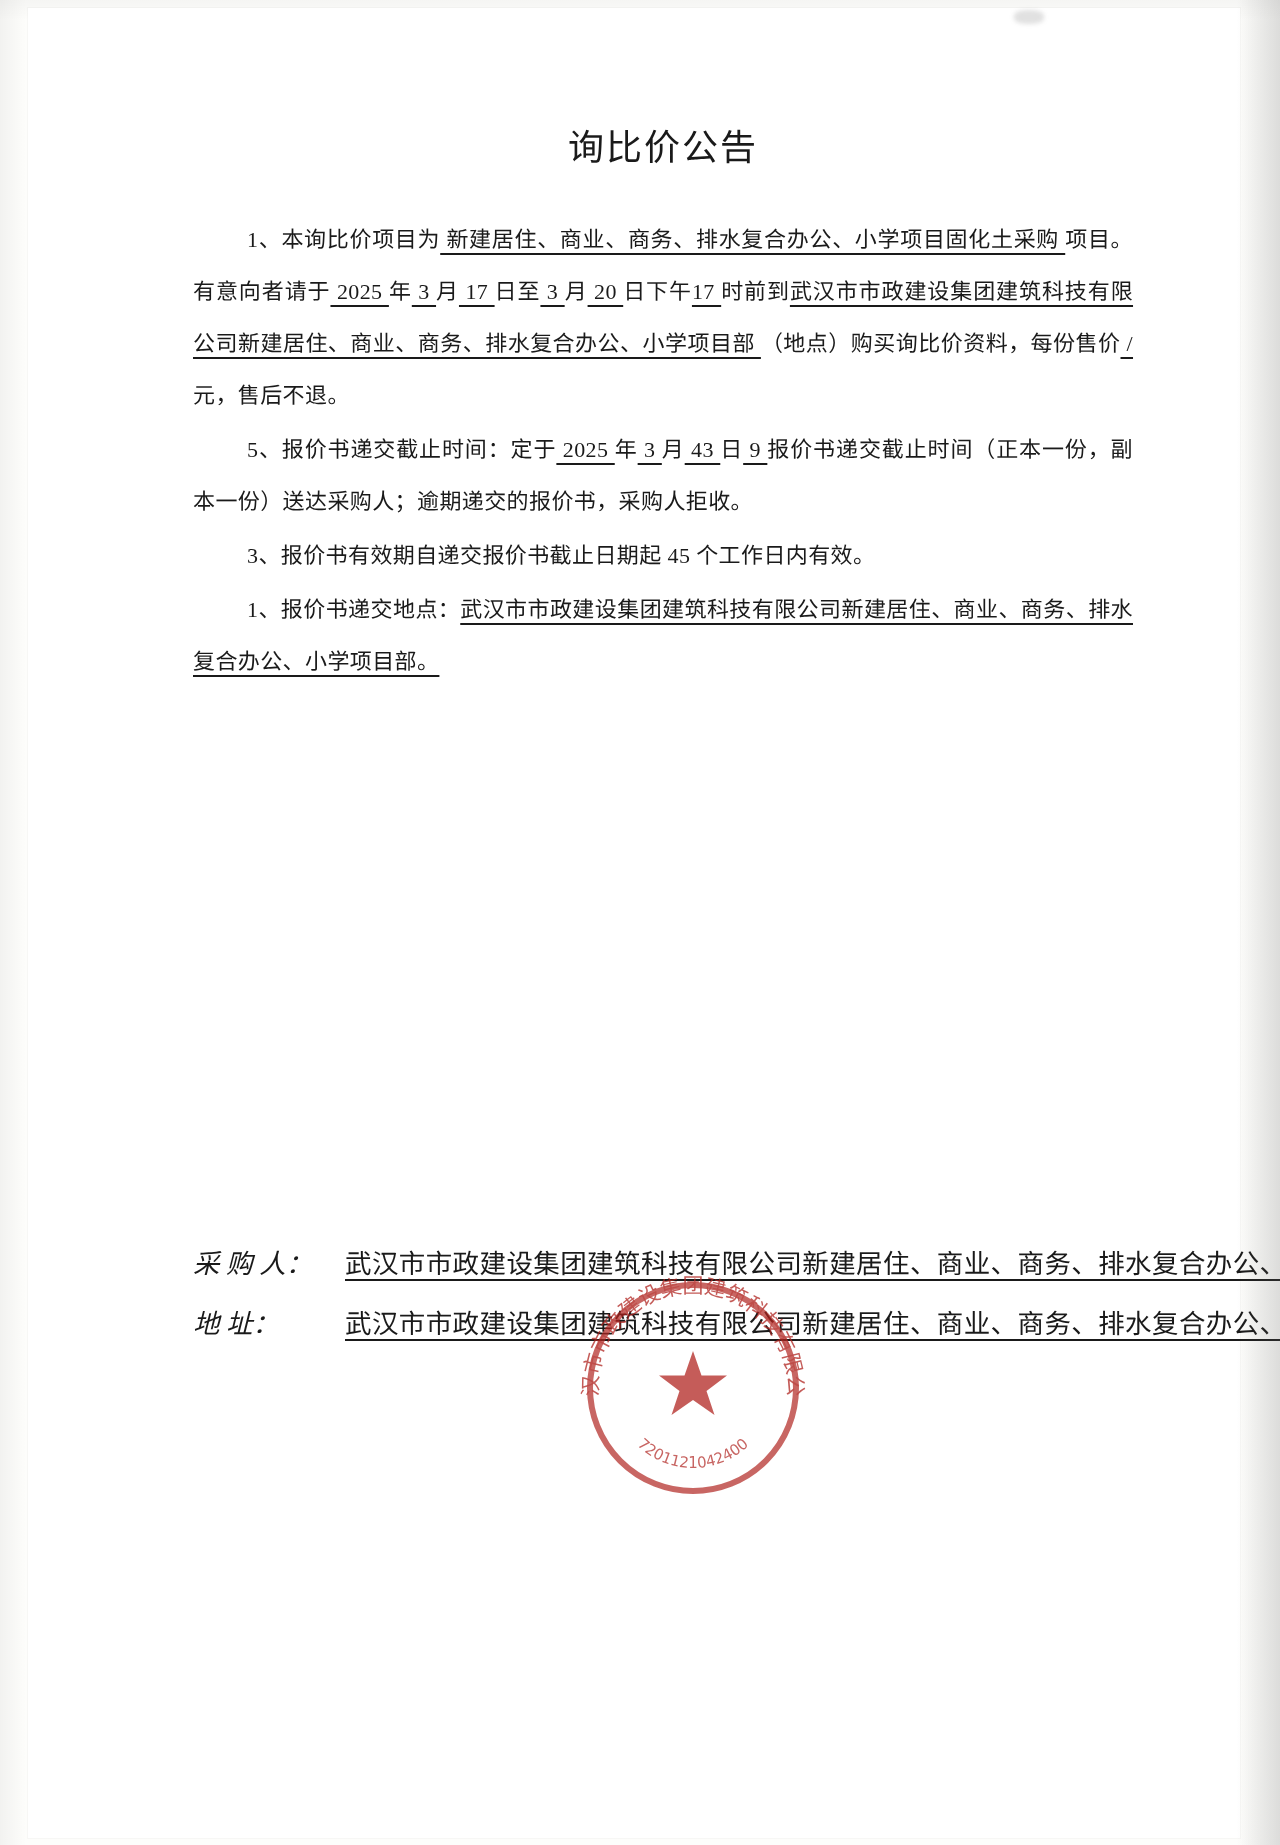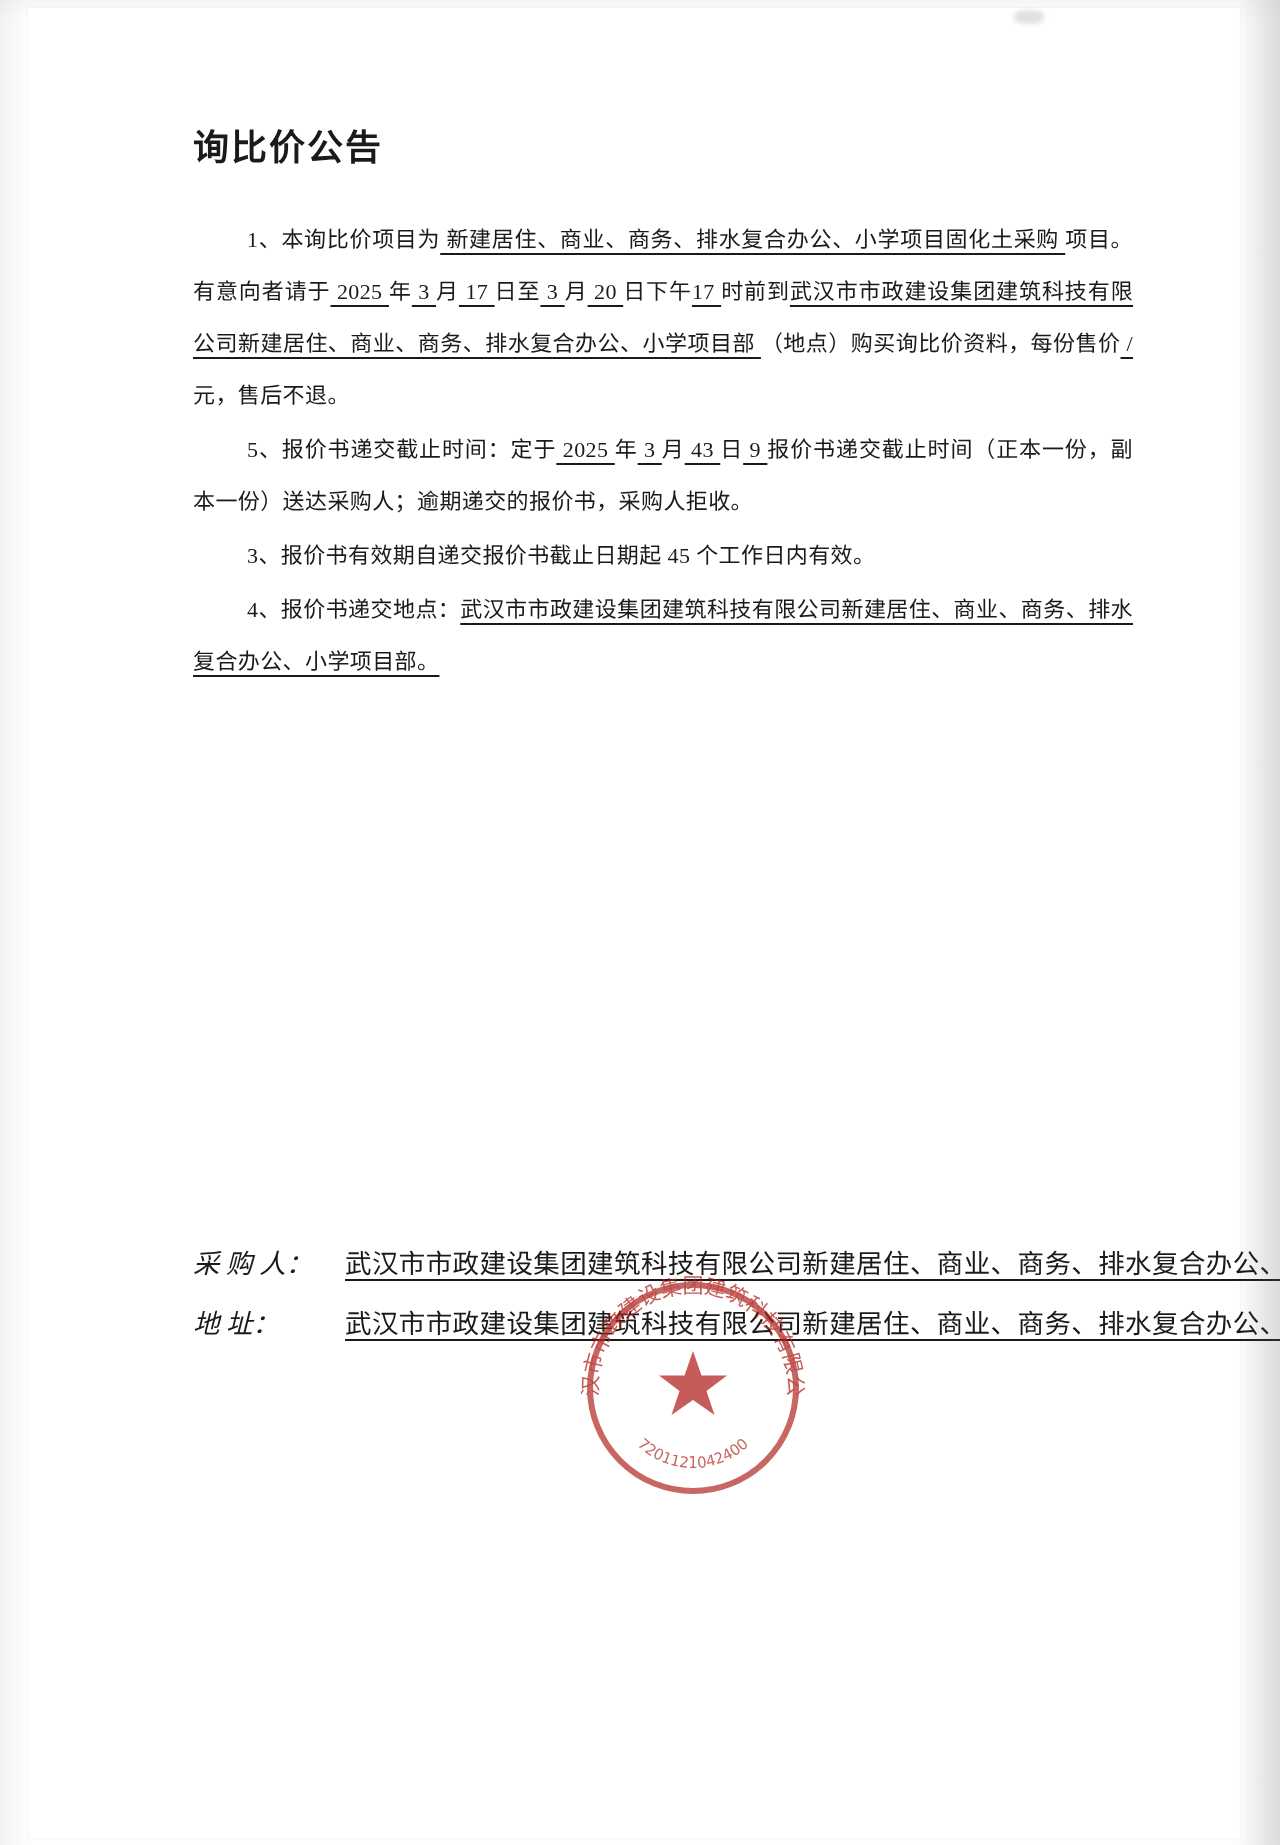--- a/index.html
+++ b/index.html
@@ -36,23 +36,23 @@
     background: #ffffff;
     box-shadow: 0 0 0 1px rgba(0,0,0,0.025);
   }
   .content {
     position: absolute;
     left: 165px;
     top: 110px;
     width: 940px;
   }
   .doc-title {
-    text-align: left;
+    text-align: center;
     font-size: 36px;
-    font-weight: bold;
+    font-weight: normal;
     letter-spacing: 2px;
     margin: 0 0 44px 0;
     font-family: "DejaVu Sans", "Liberation Sans", sans-serif;
   }
   .para {
     font-size: 22px;
     line-height: 52px;
     text-align: justify;
     margin: 0 0 2px 0;
     letter-spacing: 0.4px;
@@ -118,21 +118,21 @@
 
 <div class="page">
   <div class="sheet">
 
     <div class="content">
       <h1 class="doc-title">询比价公告</h1>
 
       <p class="para indent" id="p0"><span class="nu">1、本询比价项目为</span><span class="u"> 新建居住、商业、商务、排水复合办公、小学项目固化土采购 </span><span class="nu">项目。有意向者请于</span><span class="u"> 2025 </span><span class="nu">年</span><span class="u"> 3 </span><span class="nu">月</span><span class="u"> 17 </span><span class="nu">日至</span><span class="u"> 3 </span><span class="nu">月</span><span class="u"> 20 </span><span class="nu">日下午</span><span class="u">17 </span><span class="nu">时前到</span><span class="u">武汉市市政建设集团建筑科技有限公司新建居住、商业、商务、排水复合办公、小学项目部 </span><span class="nu">（地点）购买询比价资料，每份售价</span><span class="u"> / </span><span class="nu">元，售后不退。</span></p>
       <p class="para indent" id="p1"><span class="nu">5、报价书递交截止时间：定于</span><span class="u"> 2025 </span><span class="nu">年</span><span class="u"> 3 </span><span class="nu">月</span><span class="u"> 43 </span><span class="nu">日</span><span class="u"> 9 </span><span class="nu">报价书递交截止时间（正本一份，副本一份）送达采购人；逾期递交的报价书，采购人拒收。</span></p>
       <p class="para indent" id="p2"><span class="nu">3、报价书有效期自递交报价书截止日期起 45 个工作日内有效。</span></p>
-      <p class="para indent" id="p3"><span class="nu">4、报价书递交地点：</span><span class="u">武汉市市政建设集团建筑科技有限公司新建居住、商业、商务、排水复合办公、小学项目部。</span></p>
+      <p class="para indent" id="p3"><span class="nu">1、报价书递交地点：</span><span class="u">武汉市市政建设集团建筑科技有限公司新建居住、商业、商务、排水复合办公、小学项目部。</span></p>
     </div>
 
     <div class="sig-block">
       <div class="sig-row">
         <span class="sig-label spread">采 购 人：</span><span class="sig-val">武汉市市政建设集团建筑科技有限公司新建居住、商业、商务、排水复合办公、小学项目部</span>
       </div>
       <div class="sig-row" style="margin-top:4px;">
         <span class="sig-label spread">地 址：</span><span class="sig-val">武汉市市政建设集团建筑科技有限公司新建居住、商业、商务、排水复合办公、小学项目部</span>
       </div>
     </div>

